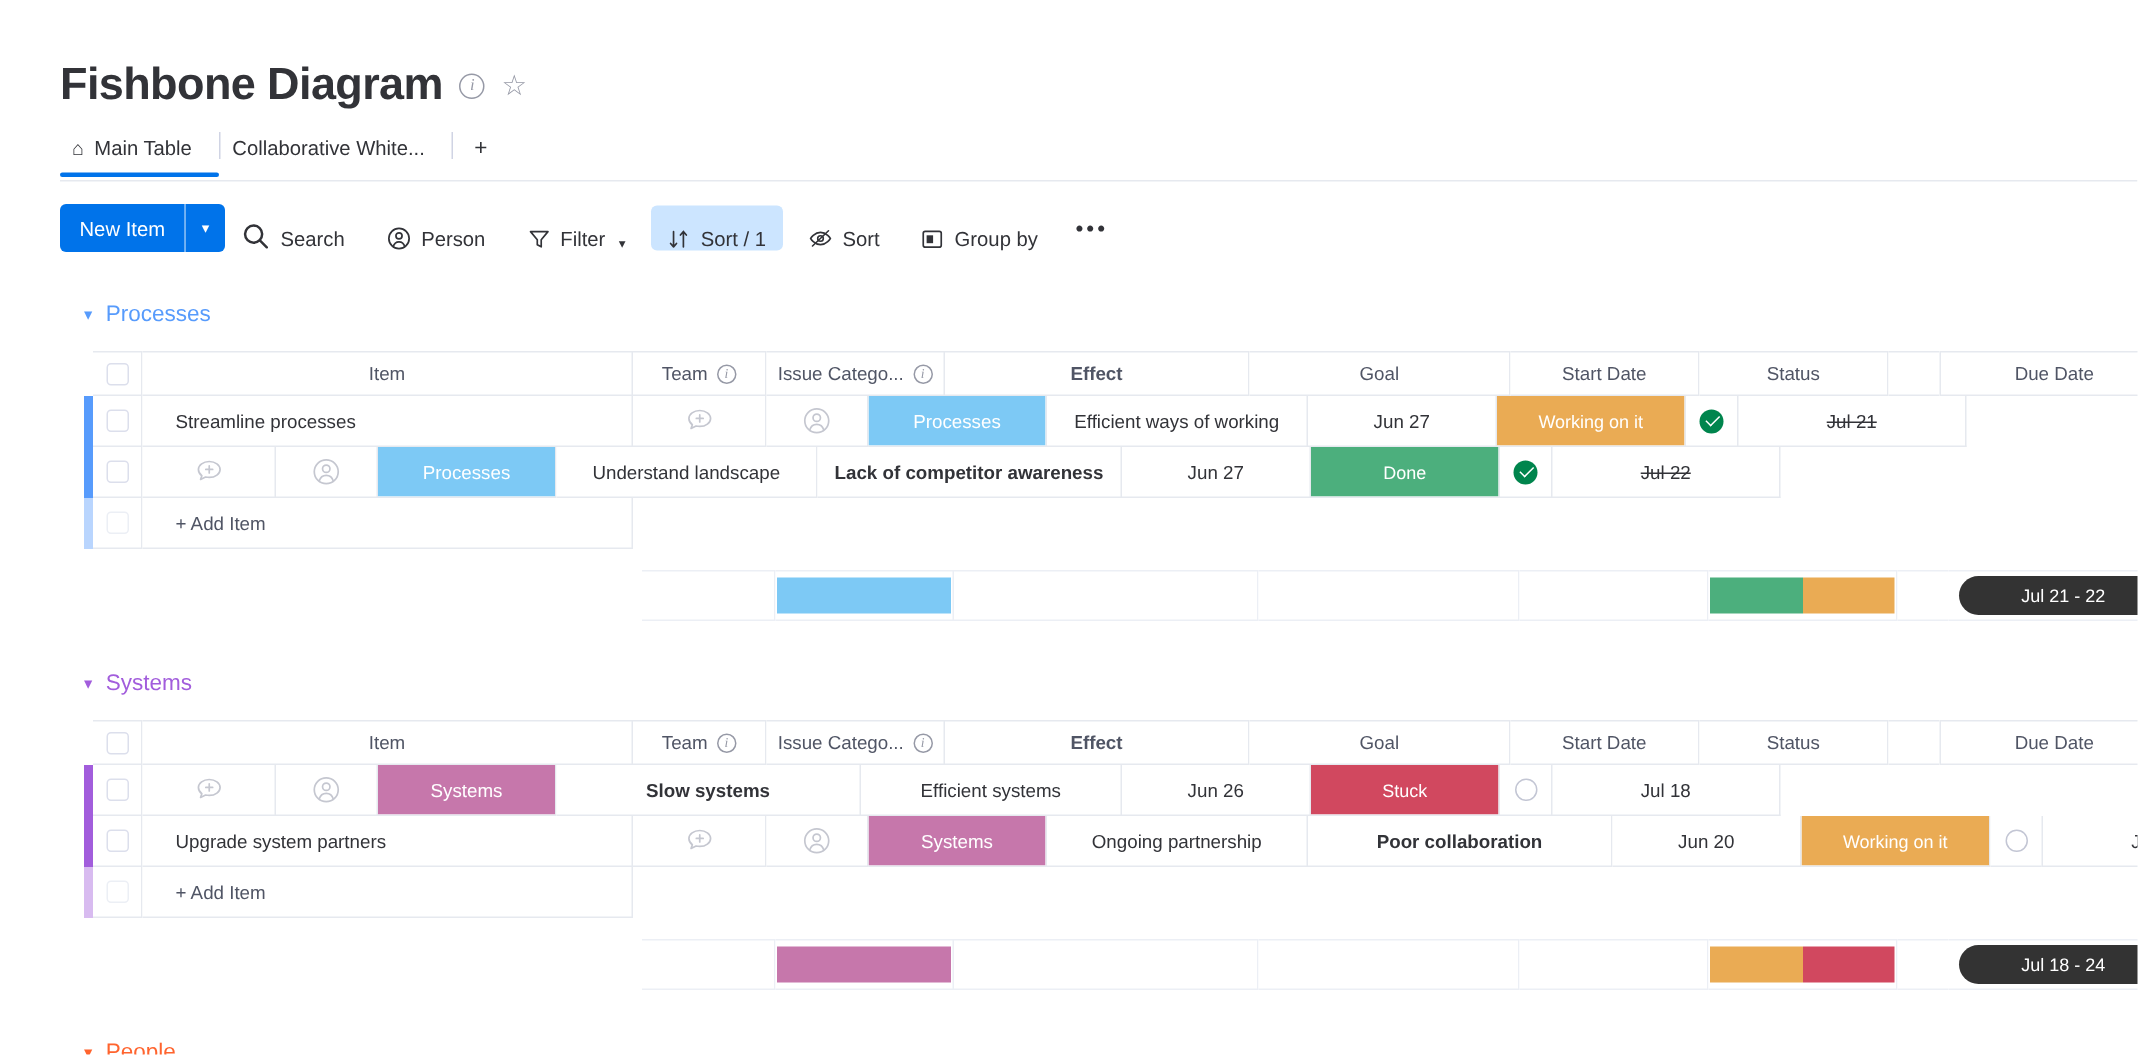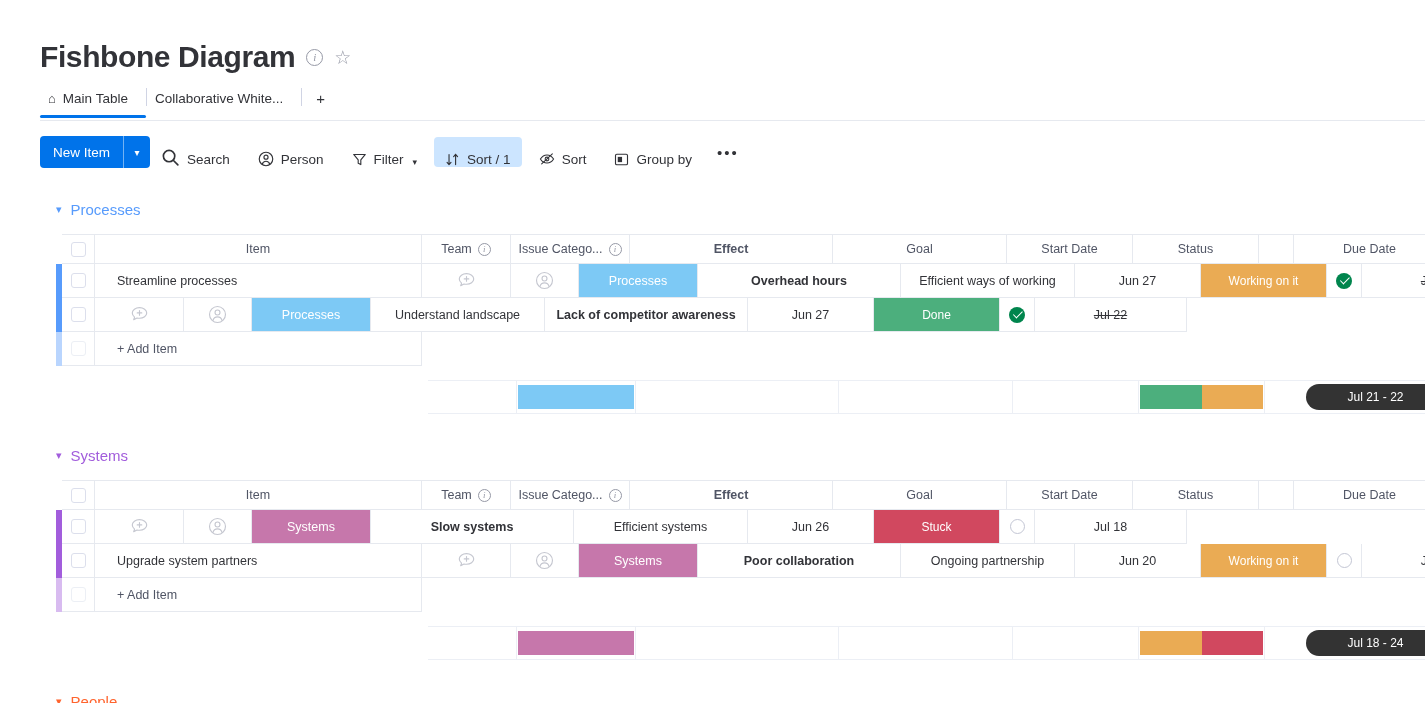--- a/index.html
+++ b/index.html
@@ -291,21 +291,20 @@
       <div class="cell c-team" style="width:68px;flex:0 0 68px">
               <svg class="person-ico" width="20" height="20" viewBox="0 0 20 20" fill="none">
     <circle cx="10" cy="10" r="8.4" stroke="#c5c7d0" stroke-width="1.2"></circle>
     <circle cx="10" cy="7.9" r="2.6" stroke="#c5c7d0" stroke-width="1.2"></circle>
     <path d="M5 16.6c.8-2.7 2.7-4.1 5-4.1s4.2 1.4 5 4.1" stroke="#c5c7d0" stroke-width="1.2"></path>
               </svg>
             </div>
       <div class="cell c-cat" style="padding:0">
         <span class="pill" style="background:#7dc9f5">Processes</span>
             </div>
-      <div class="cell c-eff">Overhead hours</div>
       <div class="cell c-goal">Efficient ways of working</div>
       <div class="cell c-sd">Jun 27</div>
       <div class="cell c-stat" style="padding:0">
         <span class="status" style="background:#eaab54">Working on it</span>
             </div>
       <div class="cell c-chk" style="border-right:none">
         <span class="check-done"></span>
             </div>
       <div class="cell c-dd" style="border-left:1px solid #e6e9ef">
         <span class="strike">Jul 21</span>
@@ -452,22 +451,22 @@
       <div class="cell c-team" style="width:68px;flex:0 0 68px">
               <svg class="person-ico" width="20" height="20" viewBox="0 0 20 20" fill="none">
     <circle cx="10" cy="10" r="8.4" stroke="#c5c7d0" stroke-width="1.2"></circle>
     <circle cx="10" cy="7.9" r="2.6" stroke="#c5c7d0" stroke-width="1.2"></circle>
     <path d="M5 16.6c.8-2.7 2.7-4.1 5-4.1s4.2 1.4 5 4.1" stroke="#c5c7d0" stroke-width="1.2"></path>
               </svg>
             </div>
       <div class="cell c-cat" style="padding:0">
         <span class="pill" style="background:#c677ab">Systems</span>
             </div>
+      <div class="cell c-goal">Ongoing partnership</div>
       <div class="cell c-eff">Poor collaboration</div>
-      <div class="cell c-goal">Ongoing partnership</div>
       <div class="cell c-sd">Jun 20</div>
       <div class="cell c-stat" style="padding:0">
         <span class="status" style="background:#eaab54">Working on it</span>
             </div>
       <div class="cell c-chk" style="border-right:none">
         <span class="check-empty"></span>
             </div>
       <div class="cell c-dd" style="border-left:1px solid #e6e9ef">
         <span class="">Jul 24</span>
             </div>

